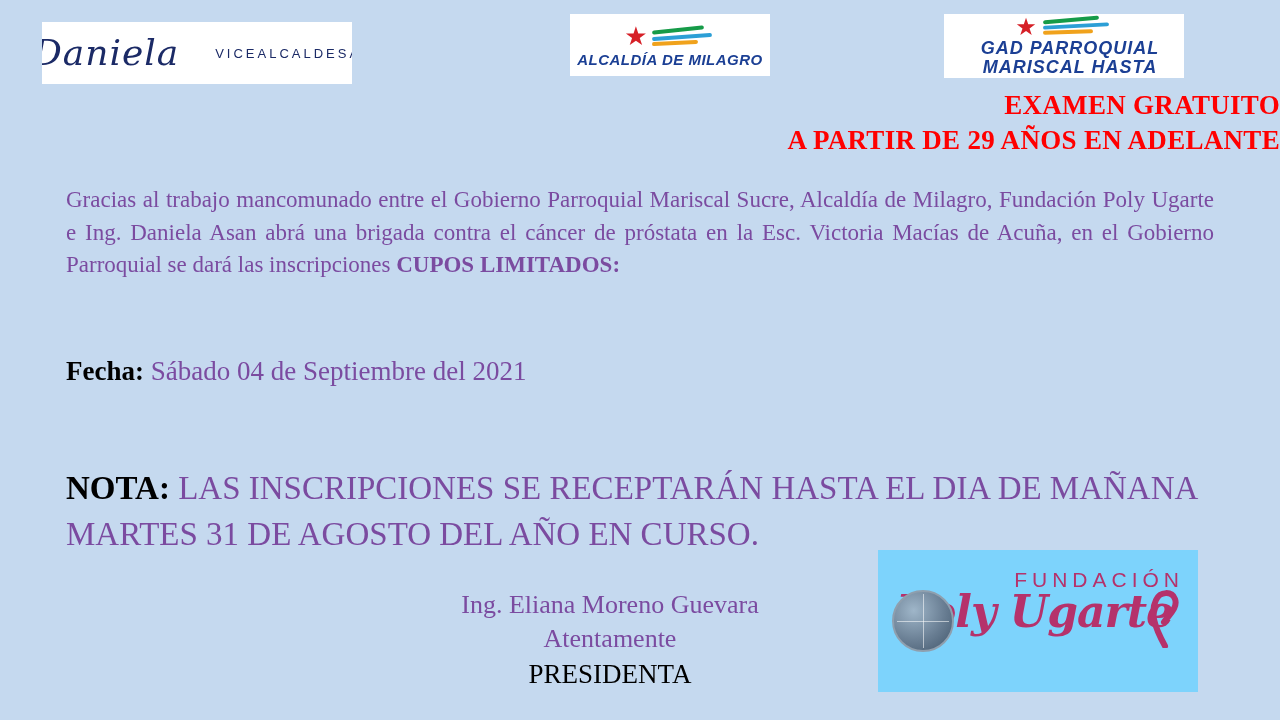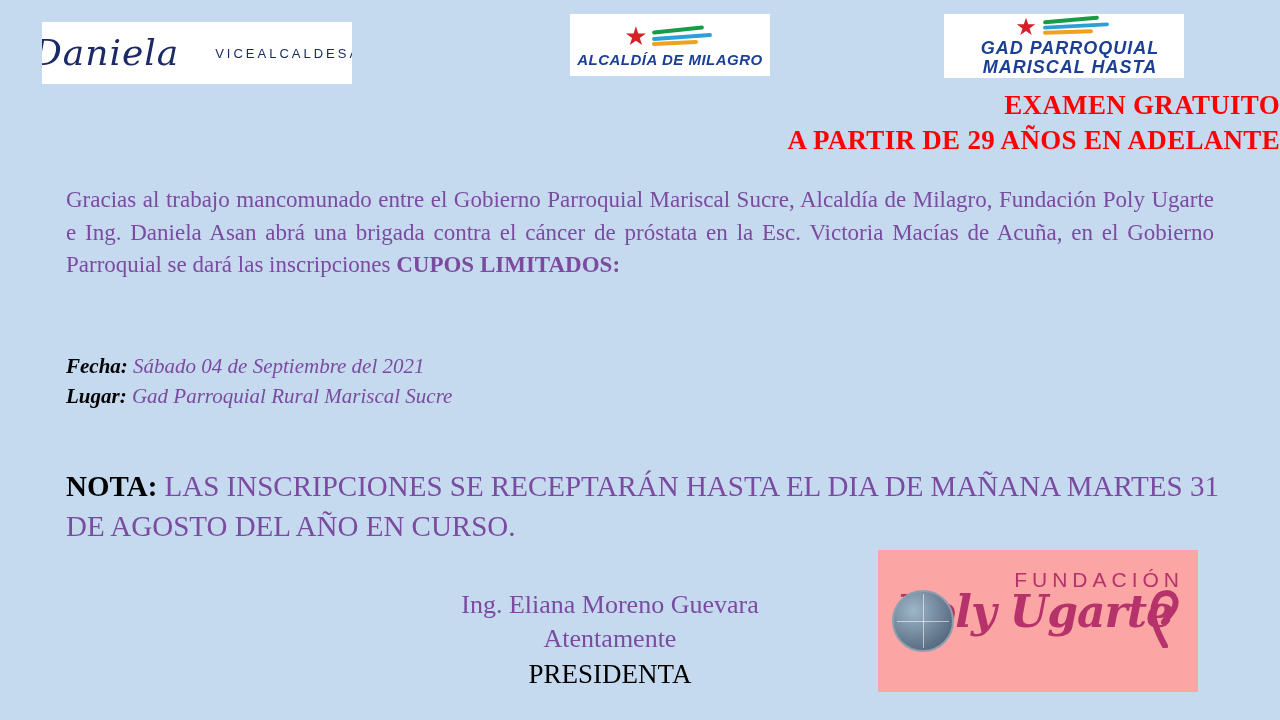--- a/index.html
+++ b/index.html
@@ -154,36 +154,35 @@
     text-align: justify;
     margin-top: 16px;
   }
   .body-text b { color: #7b4ba0; }
 
   .details {
     position: absolute;
     top: 352px;
     left: 66px;
     width: 1148px;
-    font-size: 21px;
+    font-size: 27px;
     line-height: 1.42;
     color: #7b4ba0;
-    font-style: italic;
   }
   .details .lbl {
     color: #000000;
     font-weight: bold;
   }
 
   .note {
     position: absolute;
     top: 466px;
     left: 66px;
     width: 1160px;
-    font-size: 29px;
+    font-size: 33px;
     line-height: 1.38;
     color: #7b4ba0;
   }
   .note .lbl {
     color: #000000;
     font-weight: bold;
   }
 
   .sign {
     position: absolute;
@@ -201,21 +200,21 @@
     font-size: 27px;
   }
 
   
   .logo-poly {
     position: absolute;
     left: 878px;
     top: 550px;
     width: 320px;
     height: 142px;
-    background: #fca5a5;
+    background: #7dd3fc;
   }
   .poly-inner {
     position: relative;
     width: 100%;
     height: 100%;
   }
   .poly-fund {
     position: absolute;
     right: 14px;
     top: 18px;
@@ -328,24 +327,20 @@
 </div>
 
 <div class="body-text">
   <span>Gracias al trabajo mancomunado entre el Gobierno Parroquial Mariscal Sucre, Alcaldía de Milagro, Fundación Poly Ugarte e Ing. Daniela Asan abrá una brigada contra el cáncer de próstata en la Esc. Victoria Macías de Acuña, en el Gobierno Parroquial se dará las inscripciones </span><b>CUPOS LIMITADOS:</b>
 </div>
 
 <div class="details">
   <div>
     <span class="lbl">Fecha:</span>
     <span>Sábado 04 de Septiembre del 2021</span>
-  </div>
-  <div>
-    <span class="lbl">Lugar:</span>
-    <span>Gad Parroquial Rural Mariscal Sucre</span>
   </div>
 </div>
 
 <div class="note">
   <span class="lbl">NOTA:</span>
   <span>LAS INSCRIPCIONES SE RECEPTARÁN HASTA EL DIA DE MAÑANA MARTES 31 DE AGOSTO DEL AÑO EN CURSO.</span>
 </div>
 
 <div class="sign">
   <div>Ing. Eliana Moreno Guevara</div>

